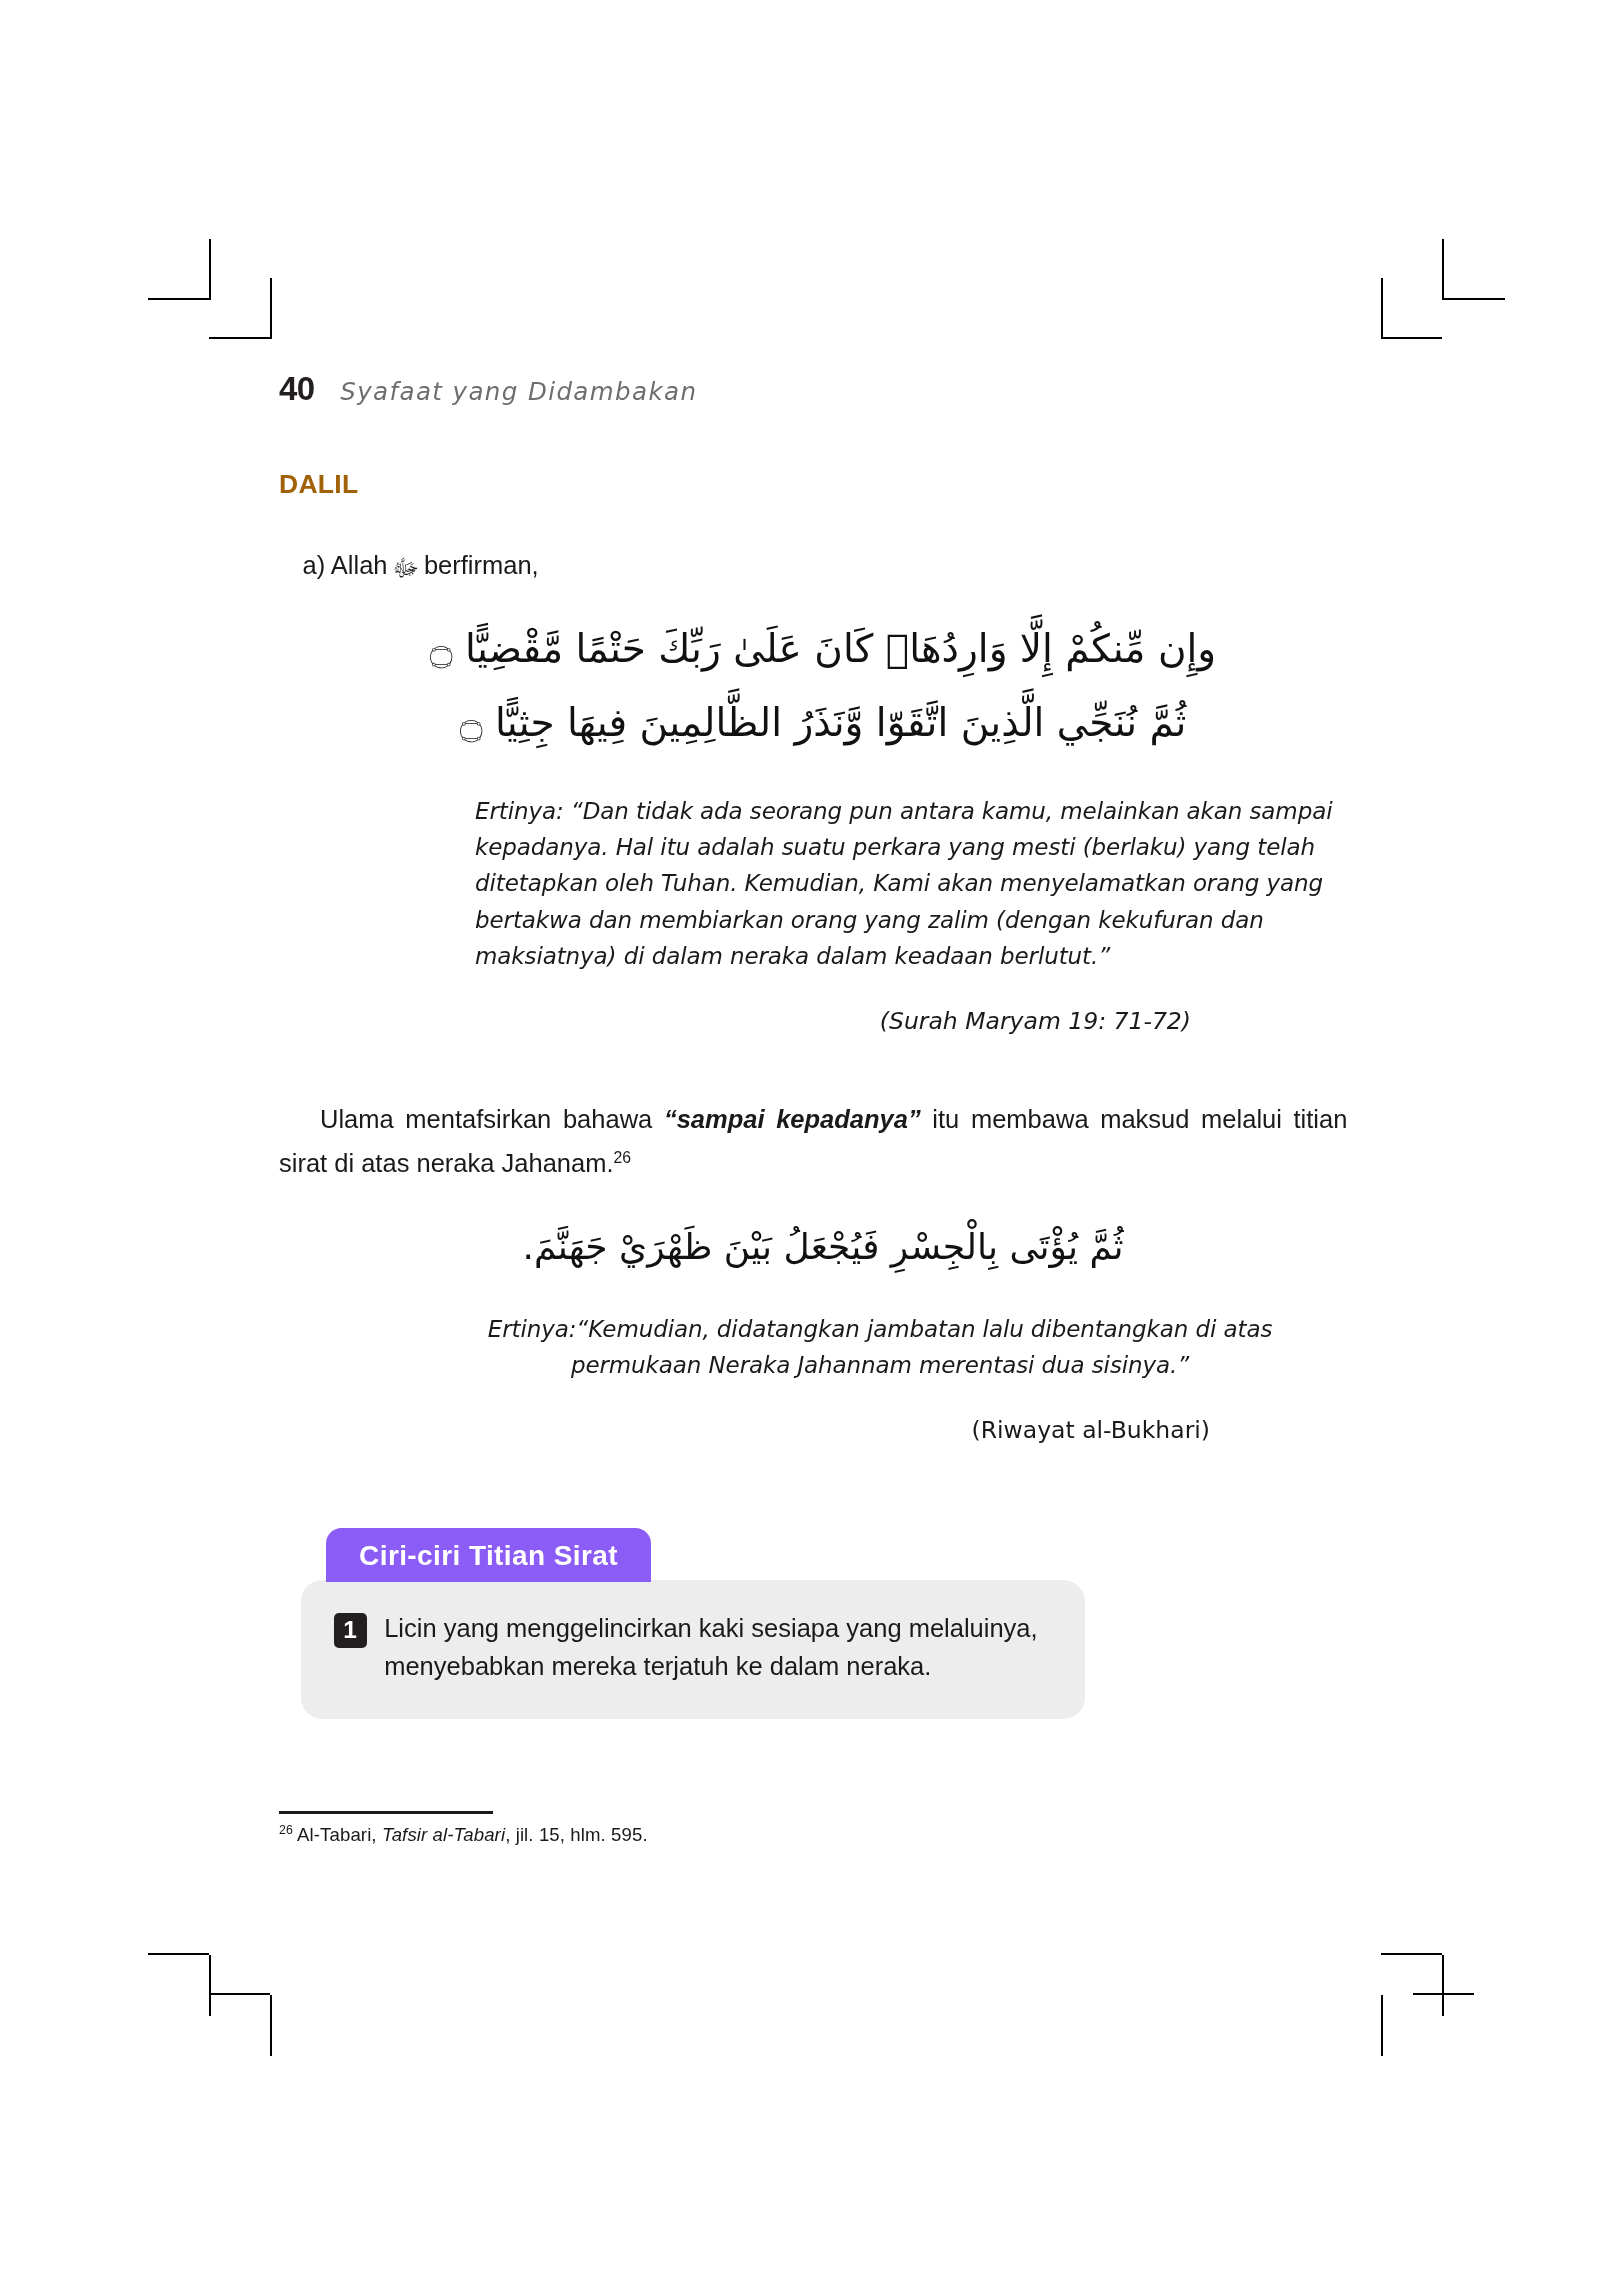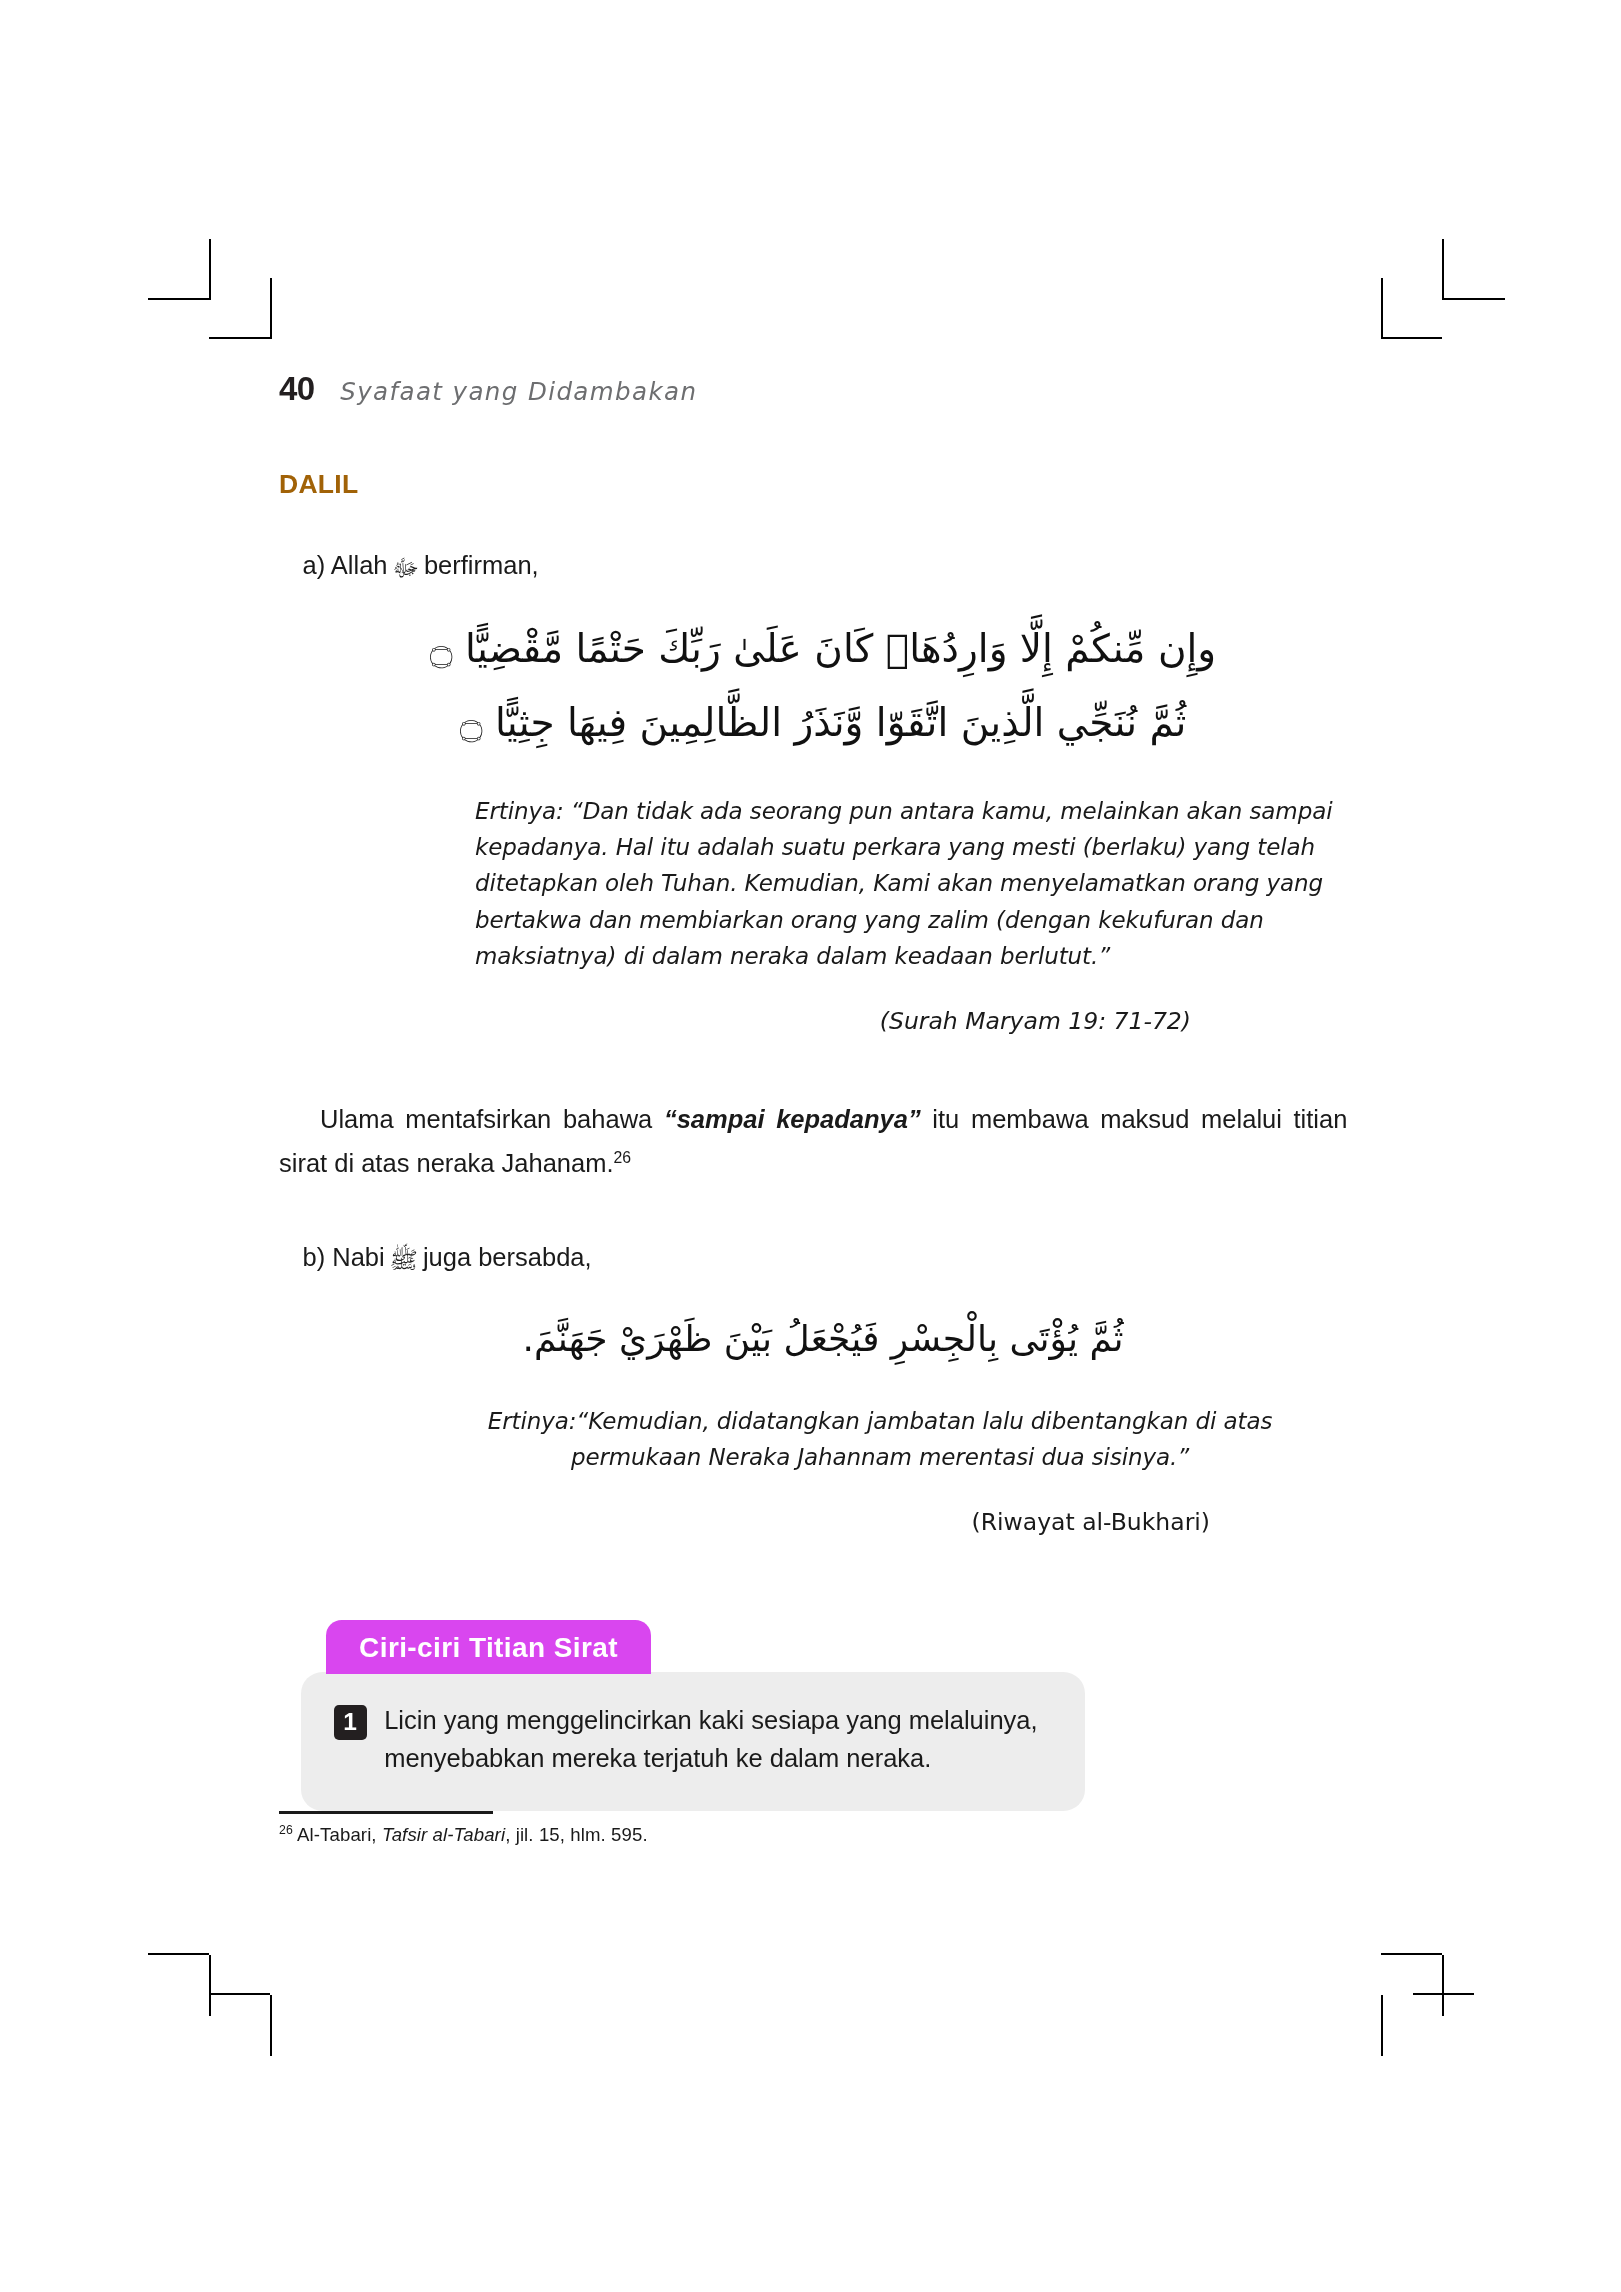--- a/index.html
+++ b/index.html
@@ -155,21 +155,21 @@
 
   
   .callout {
     margin-top: 84px;
     margin-left: 21.6px;
     width: 784px;
     position: relative;
   }
   .callout-tab {
     display: inline-block;
-    background: #d946ef;
+    background: #8b5cf6;
     color: #ffffff;
     font-family: "Liberation Sans", sans-serif;
     font-weight: bold;
     font-size: 28px;
     letter-spacing: 0.4px;
     padding: 11.8px 33px 9.8px 33px;
     border-radius: 15.7px 15.7px 0 0;
     margin-left: 25.5px;
     position: relative;
     z-index: 2;
@@ -277,23 +277,20 @@
       <span>Ertinya:</span>
       <span>“Dan tidak ada seorang pun antara kamu, melainkan akan sampai kepadanya. Hal itu adalah suatu perkara yang mesti (berlaku) yang telah ditetapkan oleh Tuhan. Kemudian, Kami akan menyelamatkan orang yang bertakwa dan membiarkan orang yang zalim (dengan kekufuran dan maksiatnya) di dalam neraka dalam keadaan berlutut.”</span>
     </div>
 
     <div class="attribution">(Surah Maryam 19: 71-72)</div>
 
     <div class="body-par">
       <span>Ulama mentafsirkan bahawa </span><span class="emph">“sampai kepadanya”</span><span> itu membawa maksud melalui titian sirat di atas neraka Jahanam.</span><sup>26</sup>
     </div>
 
-    <div class="lead-in" style="margin-top:57px;">
-      <span>b) Nabi</span><span class="honorific">ﷺ</span><span>juga bersabda,</span>
-    </div>
 
     <div class="arabic-hadith">ثُمَّ يُؤْتَى بِالْجِسْرِ فَيُجْعَلُ بَيْنَ ظَهْرَيْ جَهَنَّمَ.</div>
 
     <div class="translation narrow">
       <span>Ertinya:</span><span>“Kemudian, didatangkan jambatan lalu dibentangkan di atas permukaan Neraka Jahannam merentasi dua sisinya.”</span>
     </div>
 
     <div class="attribution plain">(Riwayat al-Bukhari)</div>
 
     <div class="callout">

